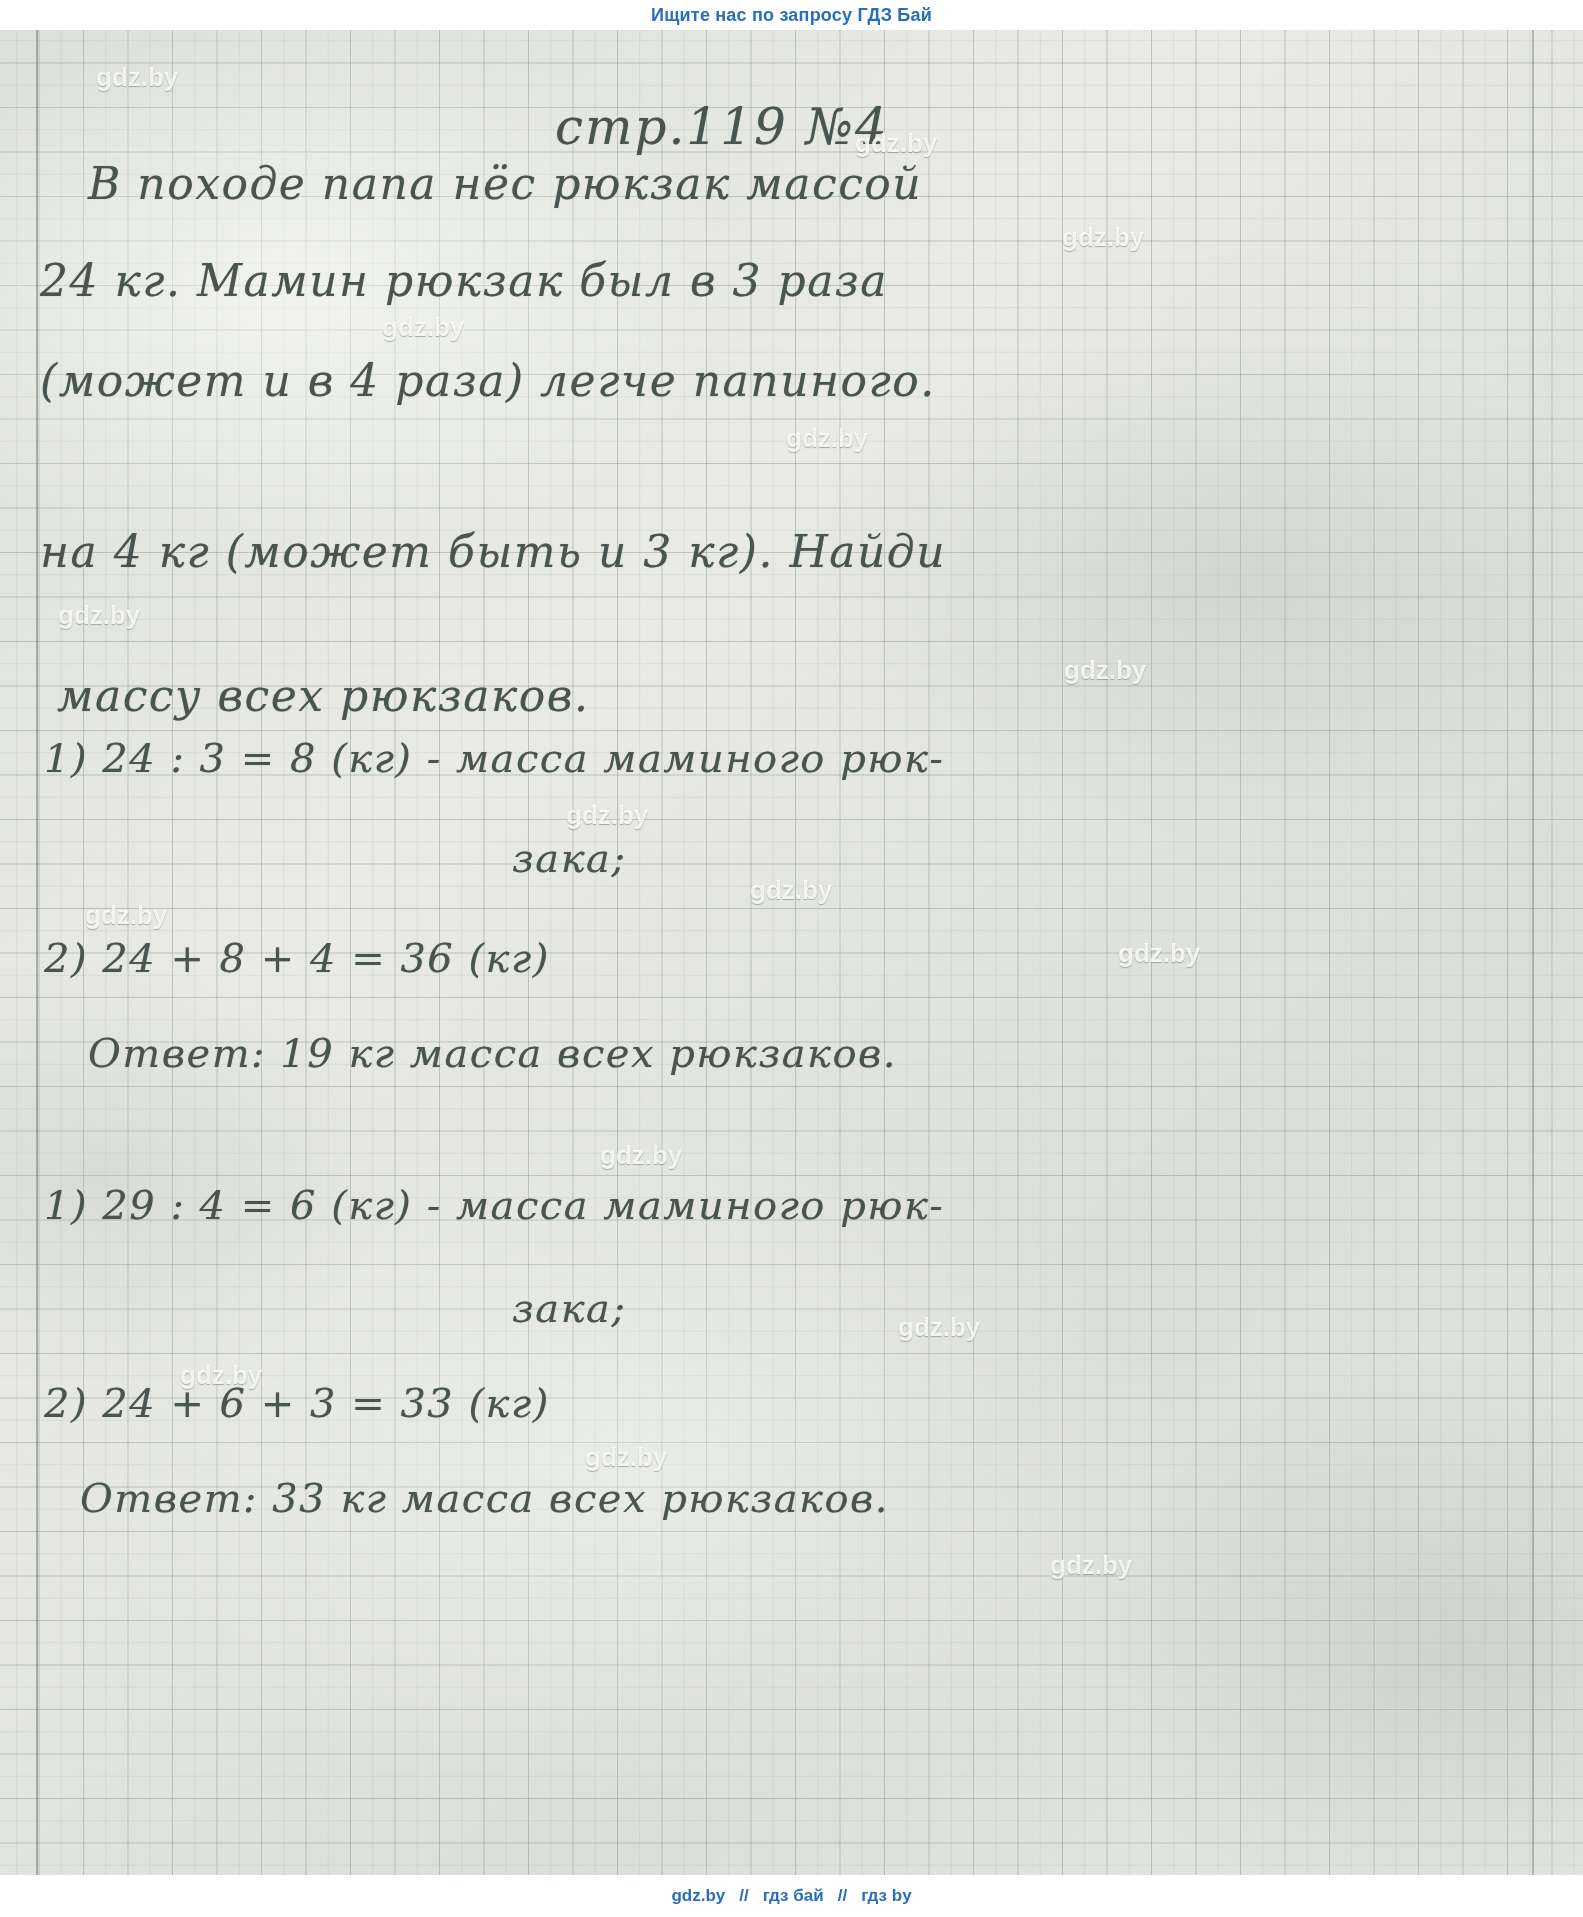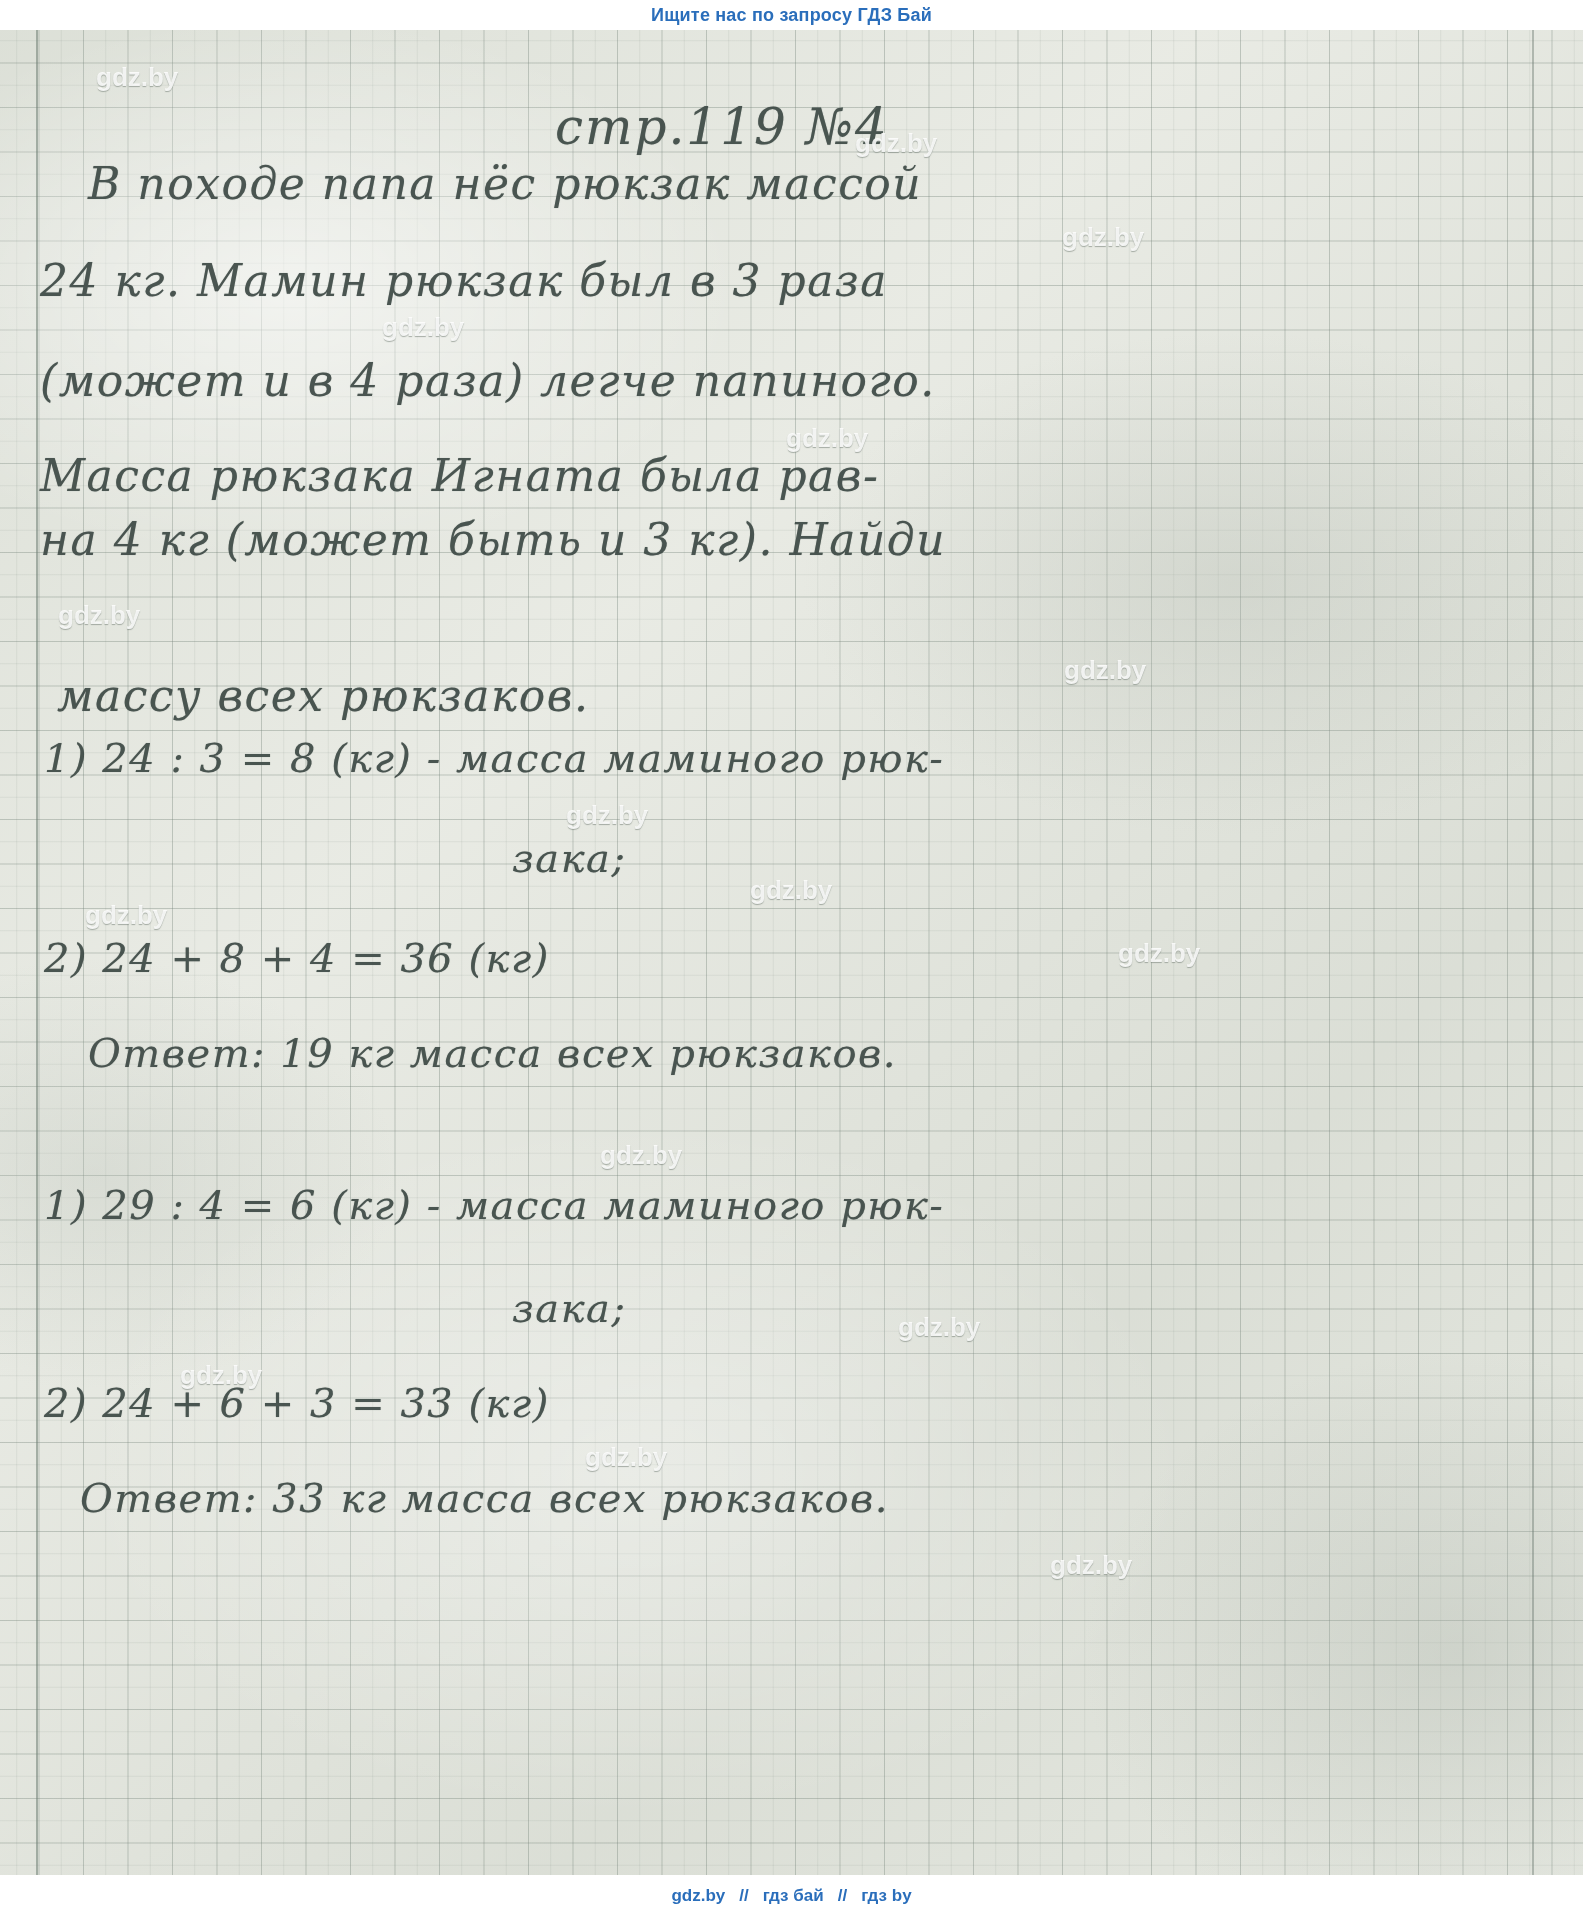--- a/index.html
+++ b/index.html
@@ -166,22 +166,21 @@
   <div class="grid"></div>
   <div class="paper-shade"></div>
   <div class="margin-line"></div>
   <div class="margin-line2"></div>
 
   <div class="hw hw-title" style="left:555px; top:28px;">стр.119 №4</div>
 
   <div class="hw hw-line" style="left:88px; top:128px;">В походе папа нёс рюкзак массой</div>
   <div class="hw hw-line" style="left:40px; top:225px;text-align:right;">24 кг. Мамин рюкзак был в 3 раза</div>
   <div class="hw hw-line" style="left:40px; top:325px;">(может и в 4 раза) легче папиного.</div>
-  <div class="hw hw-line" style="left:40px; top:420px;">Масса рюкзака Игната была рав-</div>
-  <div class="hw hw-line" style="left:40px; top:484px;">на 4 кг (может быть и 3 кг). Найди</div>
+  <div class="hw hw-line" style="left:40px; top:496px;">на 4 кг (может быть и 3 кг). Найди</div>
   <div class="hw hw-line" style="left:40px; top:640px;padding-left:17px;">массу всех рюкзаков.</div>
 
   <div class="hw hw-sm" style="left:44px; top:705px;">1) 24 : 3 = 8 (кг) - масса маминого рюк-</div>
   <div class="hw hw-sm" style="left:512px; top:805px;">зака;</div>
   <div class="hw hw-sm" style="left:44px; top:905px;">2) 24 + 8 + 4 = 36 (кг)</div>
   <div class="hw hw-sm" style="left:88px; top:1000px;">Ответ: 19 кг масса всех рюкзаков.</div>
 
   <div class="hw hw-sm" style="left:44px; top:1152px;">1) 29 : 4 = 6 (кг) - масса маминого рюк-</div>
   <div class="hw hw-sm" style="left:512px; top:1255px;">зака;</div>
   <div class="hw hw-sm" style="left:44px; top:1350px;">2) 24 + 6 + 3 = 33 (кг)</div>

